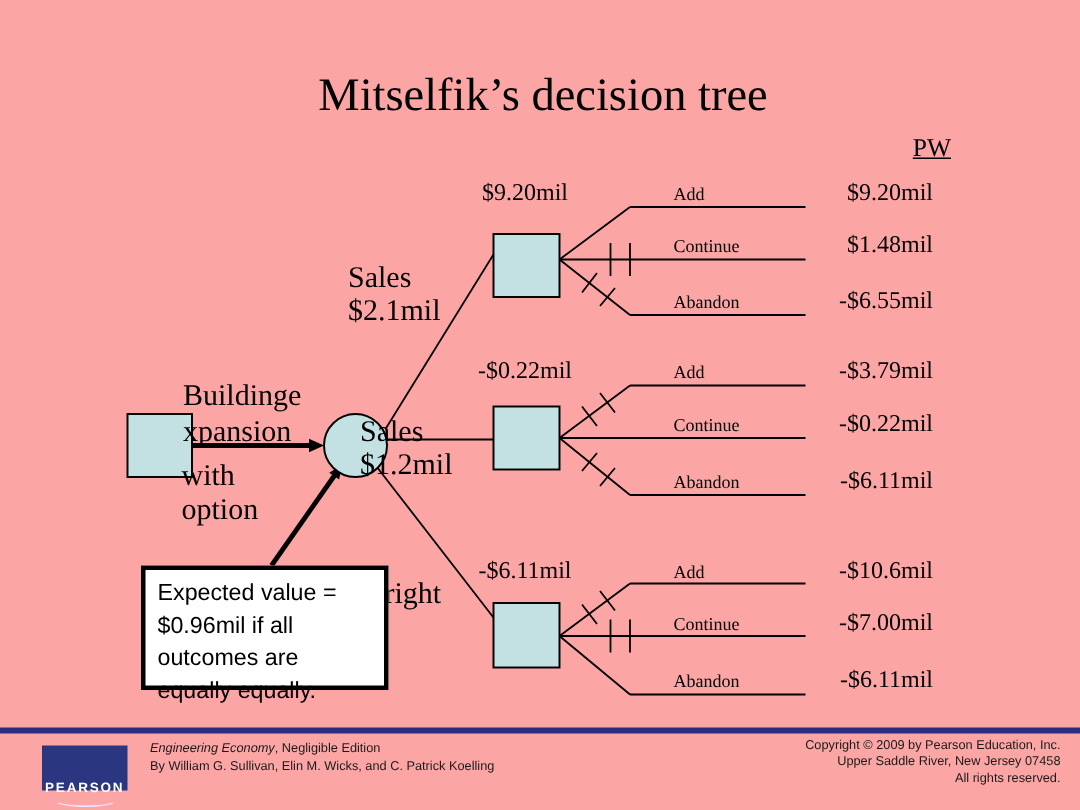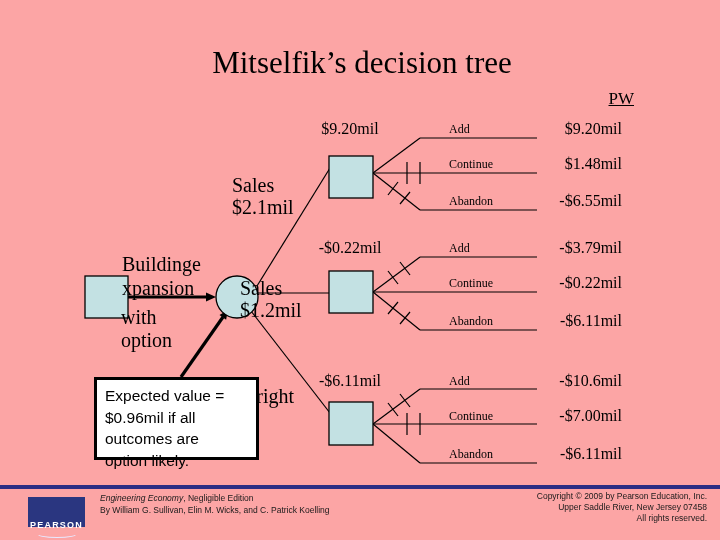--- a/index.html
+++ b/index.html
@@ -159,21 +159,21 @@
   <div class="abs pw-val" style="top:373px;">-$10.6mil</div>
   <div class="abs row-label" style="top:408px;">Continue</div>
   <div class="abs pw-val" style="top:408px;">-$7.00mil</div>
   <div class="abs row-label" style="top:446px;">Abandon</div>
   <div class="abs pw-val" style="top:446px;">-$6.11mil</div>
 
   <div class="abs callout">
     <div>Expected value =</div>
     <div>$0.96mil if all</div>
     <div>outcomes are</div>
-    <div>option likely.</div>
+    <div>equally equally.</div>
   </div>
 
   <div class="abs footer-bar"></div>
 
   <div class="abs pearson-logo">
     <span class="word">PEARSON</span>
     <div class="swoosh"></div>
   </div>
 
   <div class="abs footer-left">

